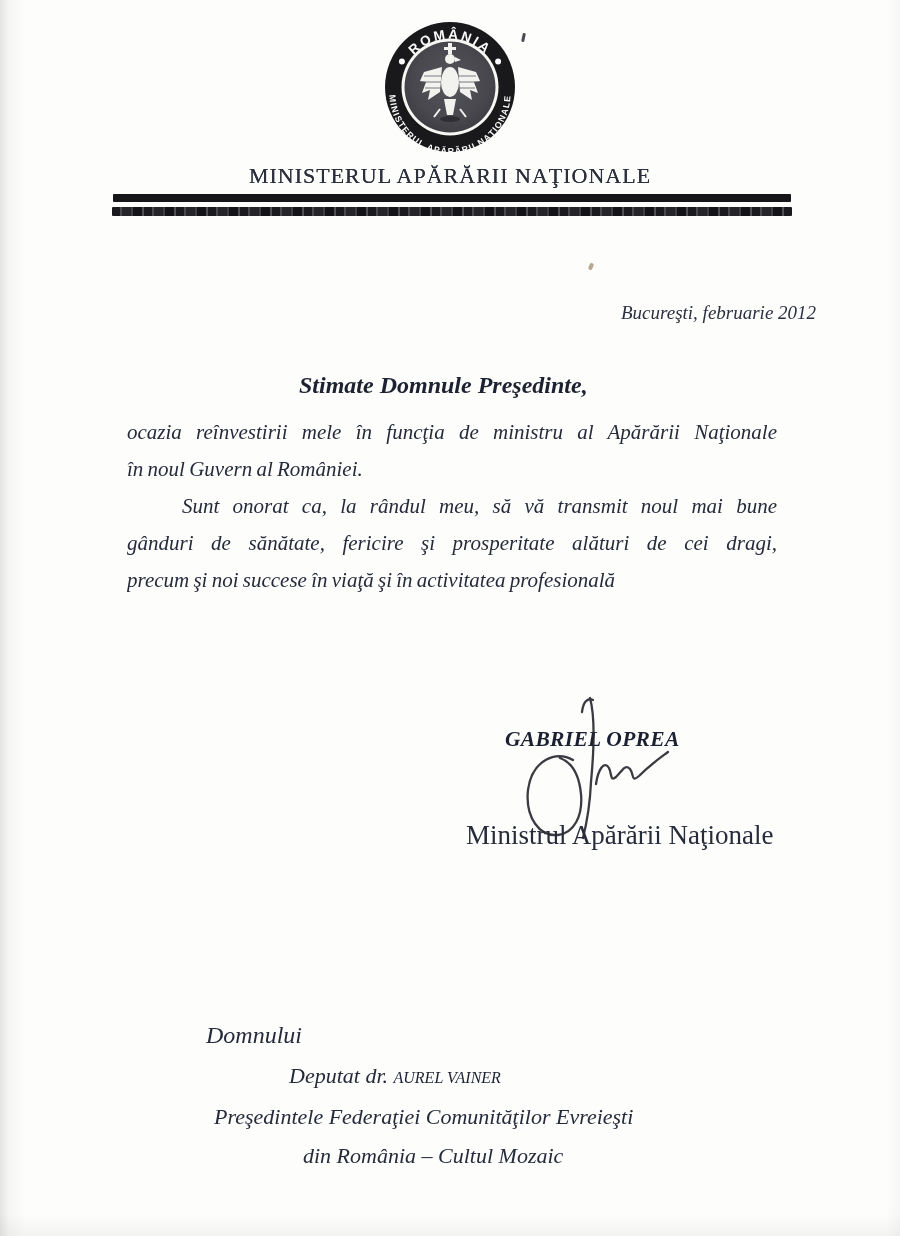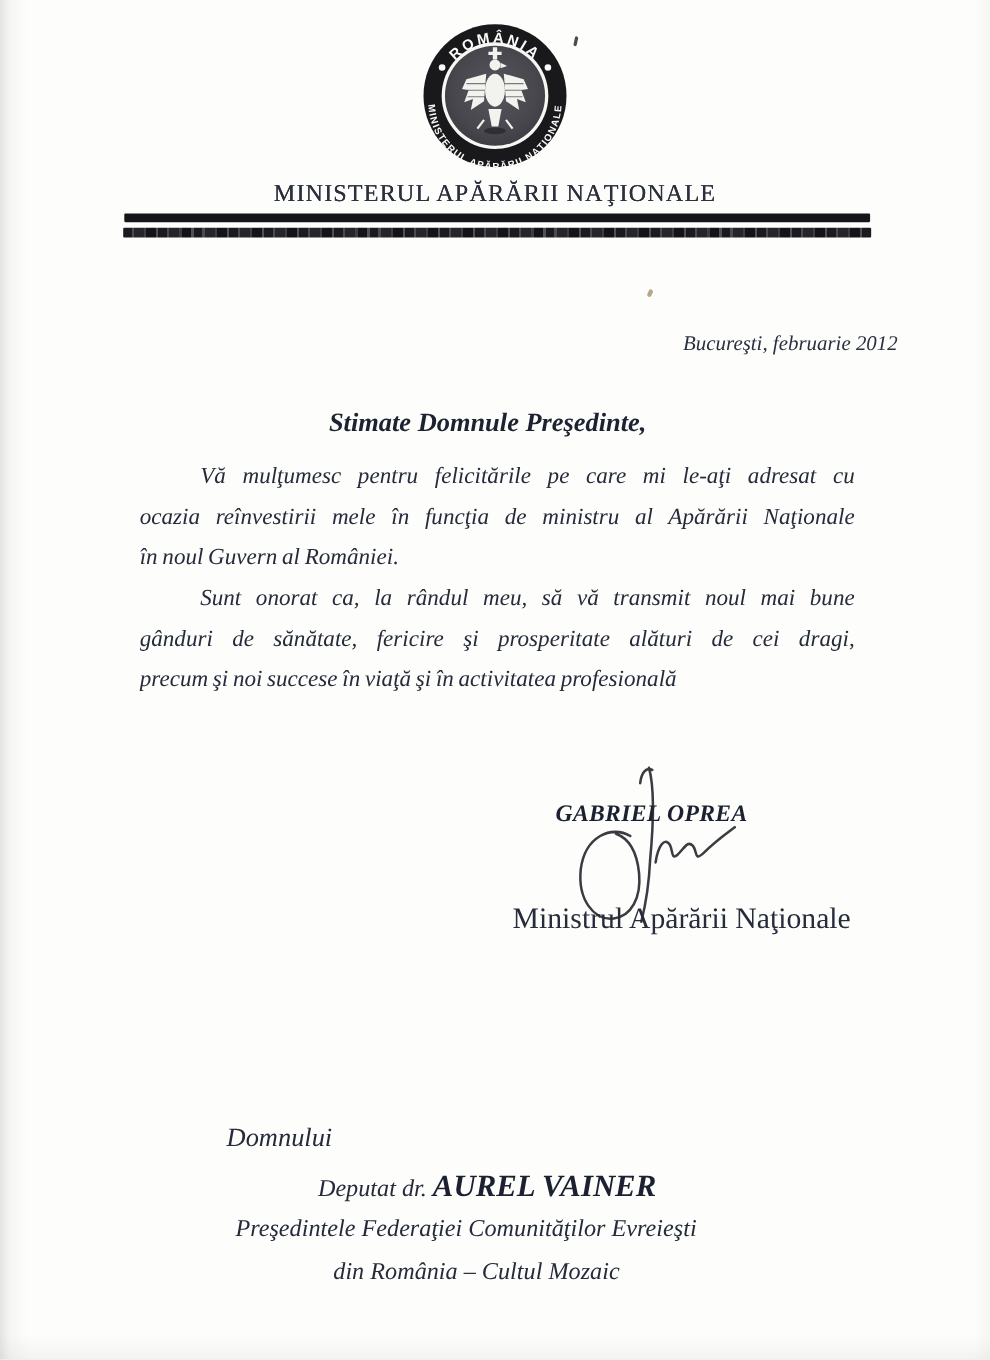--- a/index.html
+++ b/index.html
@@ -62,21 +62,21 @@
   }
   .sig-script{position:absolute;left:498px;top:690px;width:175px;height:150px;}
   .sig-role{
     position:absolute;left:466px;top:820px;
     font-size:27px;white-space:nowrap;color:#262c3a;
   }
   
   .rc{position:absolute;font-style:italic;white-space:nowrap;color:#252b3a;}
   .rc1{left:206px;top:1022px;font-size:24px;text-align:right;}
   .rc2{left:289px;top:1063px;font-size:22px;}
-  .rc2 .nm{font-weight:bold;font-size:28px;color:#1b2130;}
+  .rc2 .nm{font-weight:normal;font-size:16px;color:#1b2130;}
   .rc3{left:214px;top:1104px;font-size:22px;}
   .rc4{left:303px;top:1143px;font-size:22px;}
 </style>
 </head>
 <body>
 
 <div class="page">
 
   <svg class="seal" viewBox="0 0 132 132">
     <defs>
@@ -122,21 +122,20 @@
   <div class="rule-solid"></div>
   <div class="rule-textured"></div>
   <div class="speck1"></div>
   <div class="speck2"></div>
 
   <div class="dateline">Bucureşti, februarie 2012</div>
 
   <div class="salutation">Stimate Domnule Preşedinte,</div>
 
   <div class="body">
-    <div class="bl j ind">Vă mulţumesc pentru felicitările pe care mi le-aţi adresat cu</div>
     <div class="bl j">ocazia reînvestirii mele în funcţia de ministru al Apărării Naţionale</div>
     <div class="bl e">în noul Guvern al României.</div>
     <div class="bl j ind">Sunt onorat ca, la rândul meu, să vă transmit noul mai bune</div>
     <div class="bl j">gânduri de sănătate, fericire şi prosperitate alături de cei dragi,</div>
     <div class="bl e">precum şi noi succese în viaţă şi în activitatea profesională</div>
   </div>
 
   <div class="sig-name">GABRIEL OPREA</div>
   <svg class="sig-script" viewBox="0 0 175 150">
     <g fill="none" stroke="#26262e" stroke-width="2.3" stroke-linecap="round" opacity=".9">

